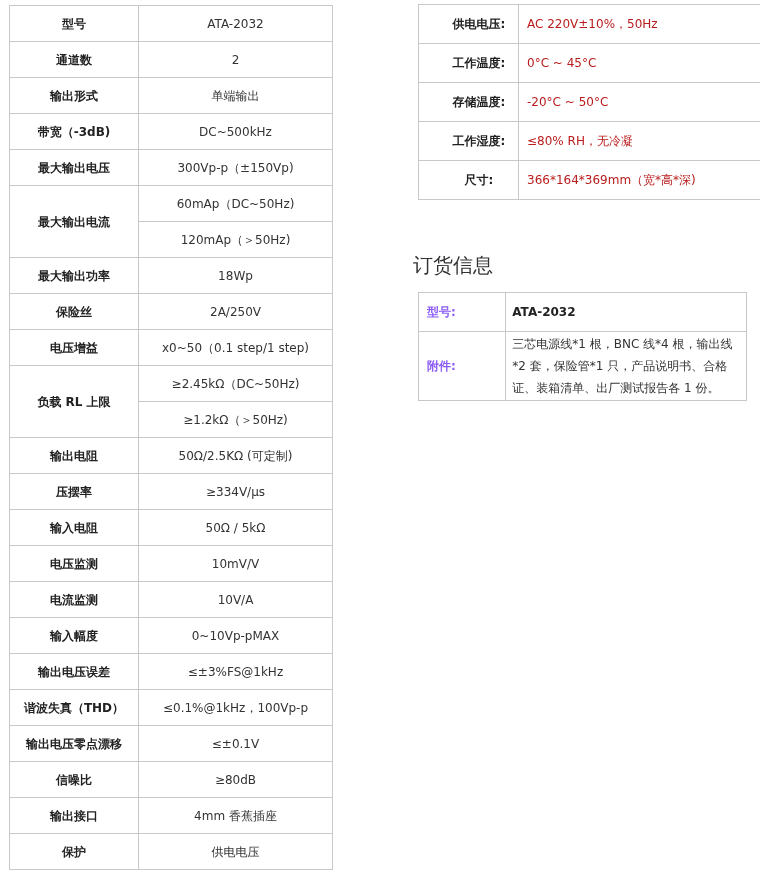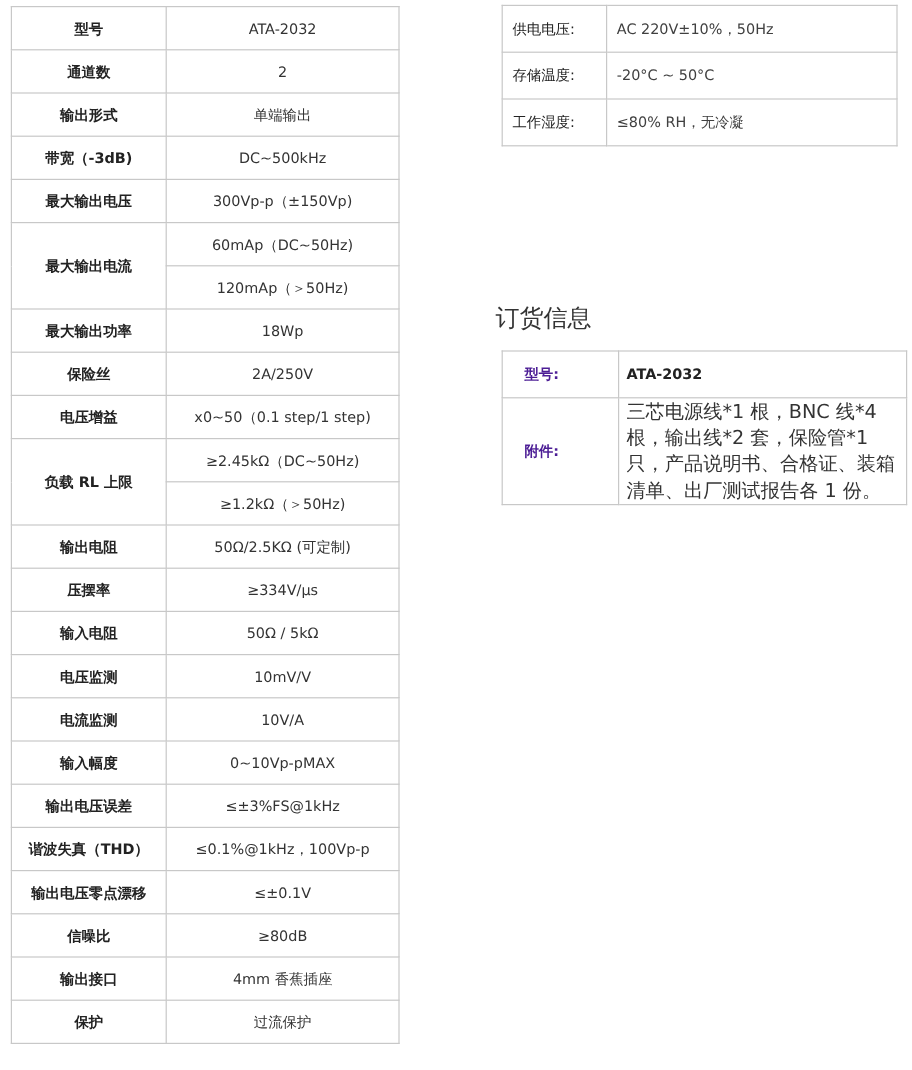--- a/index.html
+++ b/index.html
@@ -52,28 +52,29 @@
       left: 418px;
       top: 4px;
       width: 329px;
     }
     #env-table td {
       height: 38px;
       text-align: left;
     }
     #env-table td.label {
       width: 78px;
-      padding-left: 8px;
-      font-weight: normal;
+      padding-left: 21px;
+      font-weight: bold;
       color: #222222;
+      text-align: center;
     }
     #env-table td.value {
       width: 233px;
       padding-left: 8px;
-      color: #404040;
+      color: #b91c1c;
     }
     
     #order-heading {
       position: absolute;
       left: 413px;
       top: 252px;
       margin: 0;
       font-size: 20px;
       font-weight: normal;
       color: #333333;
@@ -85,40 +86,40 @@
       left: 418px;
       top: 292px;
       width: 329px;
     }
     #order-table td {
       height: 38px;
       text-align: left;
     }
     #order-table td.label {
       width: 78px;
-      padding-left: 18px;
-      font-weight: bold;
-      color: #4c1d95;
+      padding-left: 8px;
+      font-weight: bold;
+      color: #8b5cf6;
     }
     #order-table td.value {
       width: 233px;
       padding-left: 6px;
       color: #333333;
     }
     #order-table td.value.bold {
       font-weight: bold;
       color: #222222;
     }
     #order-table tr.tall td {
       height: 68px;
     }
     #order-table td.wrap {
       white-space: normal;
       line-height: 22px;
-      font-size: 16px;
+      font-size: 12px;
       padding-right: 2px;
     }
   </style>
 </head>
 <body>
 
 <table id="spec-table">
   <tbody>
     <tr>
       <td class="label">型号</td>
@@ -205,38 +206,46 @@
     <tr>
       <td class="label">信噪比</td>
       <td class="value">≥80dB</td>
     </tr>
     <tr>
       <td class="label">输出接口</td>
       <td class="value">4mm 香蕉插座</td>
     </tr>
     <tr>
       <td class="label">保护</td>
-      <td class="value">过流保护</td>
+      <td class="value">供电电压</td>
     </tr>
   </tbody>
 </table>
 
 <table id="env-table">
   <tbody>
     <tr>
       <td class="label">供电电压:</td>
       <td class="value">AC 220V±10%，50Hz</td>
     </tr>
     <tr>
+      <td class="label">工作温度:</td>
+      <td class="value">0°C ~ 45°C</td>
+    </tr>
+    <tr>
       <td class="label">存储温度:</td>
       <td class="value">-20°C ~ 50°C</td>
     </tr>
     <tr>
       <td class="label">工作湿度:</td>
       <td class="value">≤80% RH，无冷凝</td>
+    </tr>
+    <tr>
+      <td class="label">尺寸:</td>
+      <td class="value">366*164*369mm（宽*高*深)</td>
     </tr>
   </tbody>
 </table>
 
 <h2 id="order-heading">订货信息</h2>
 
 <table id="order-table">
   <tbody>
     <tr>
       <td class="label">型号:</td>

